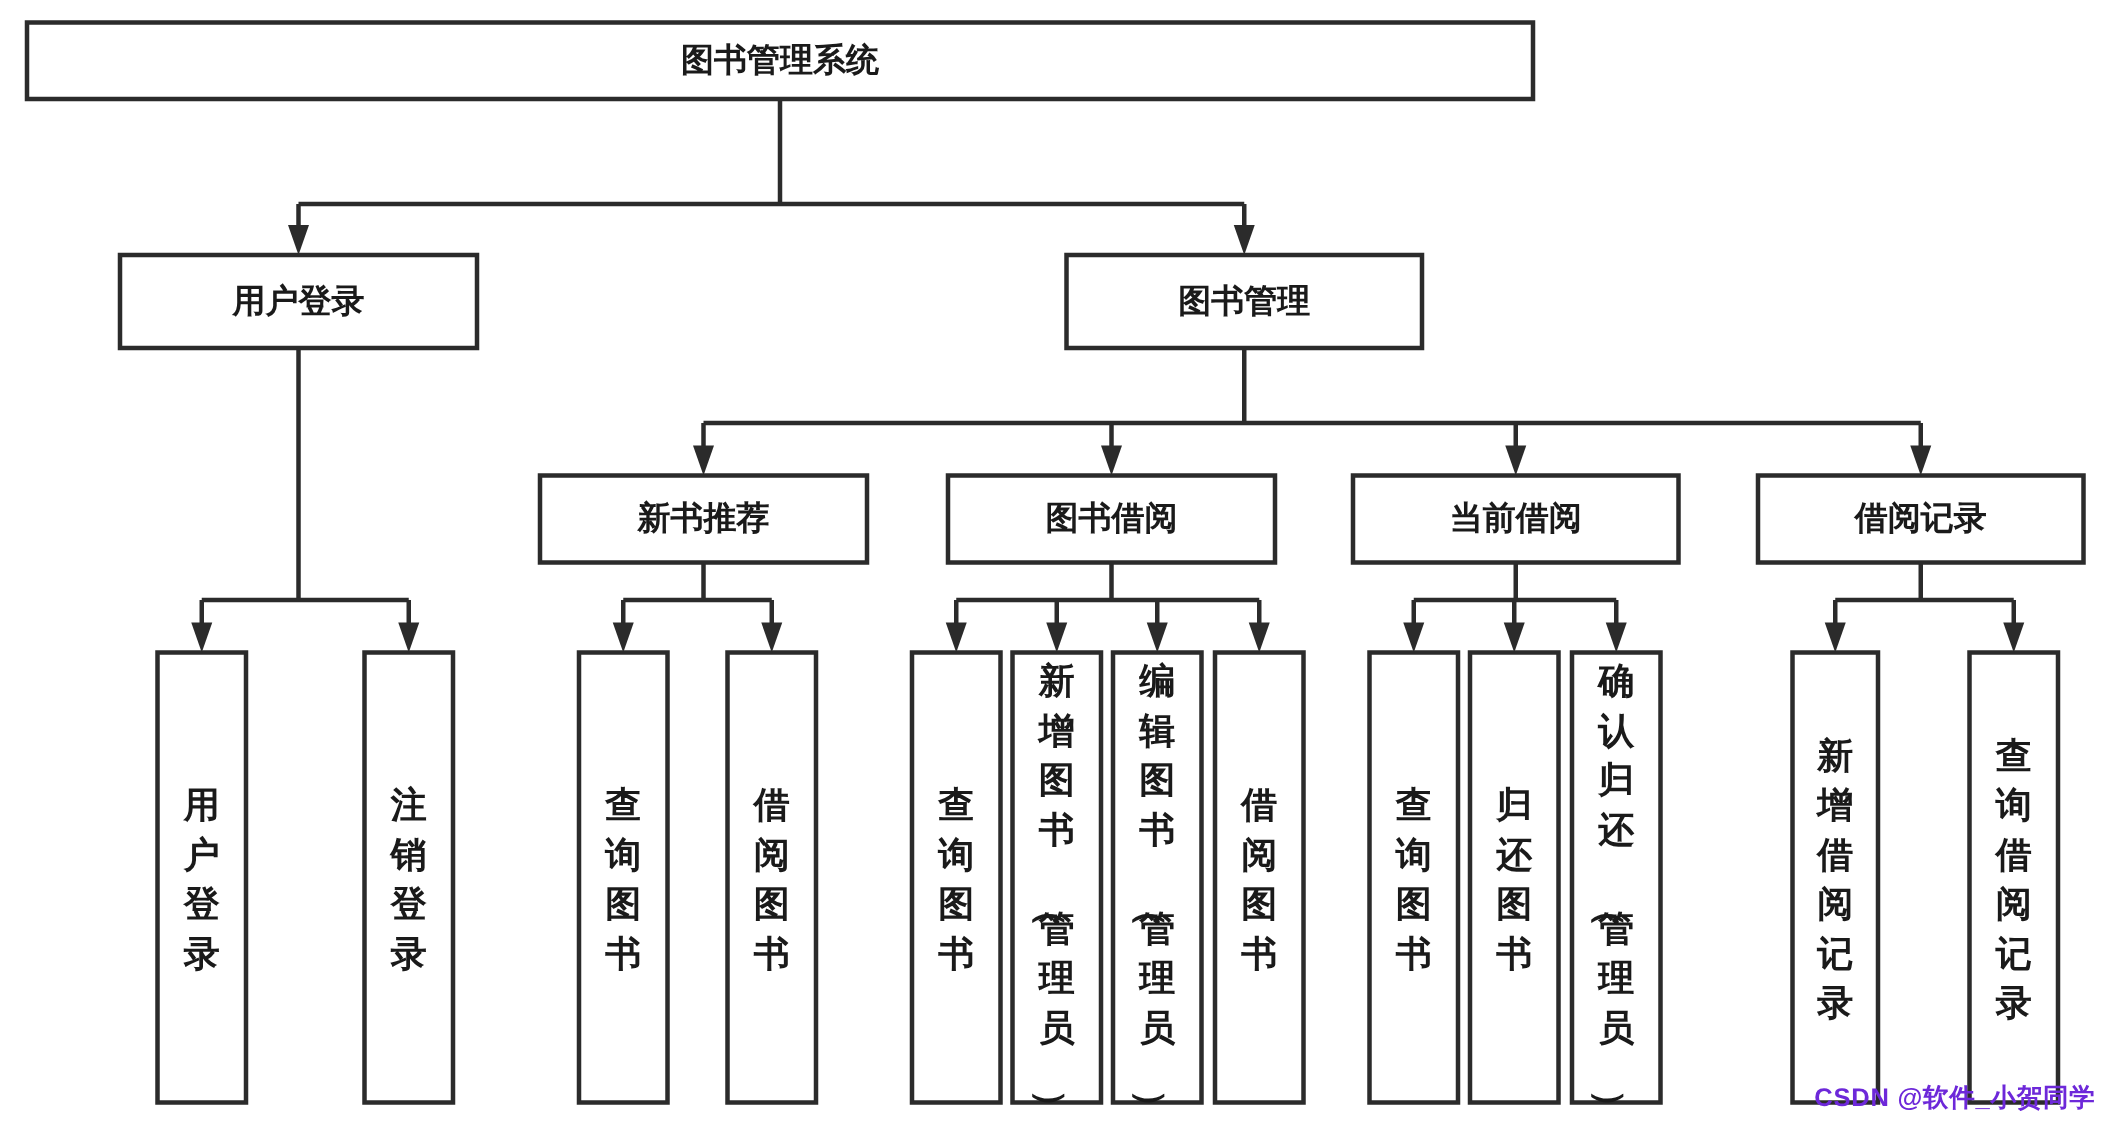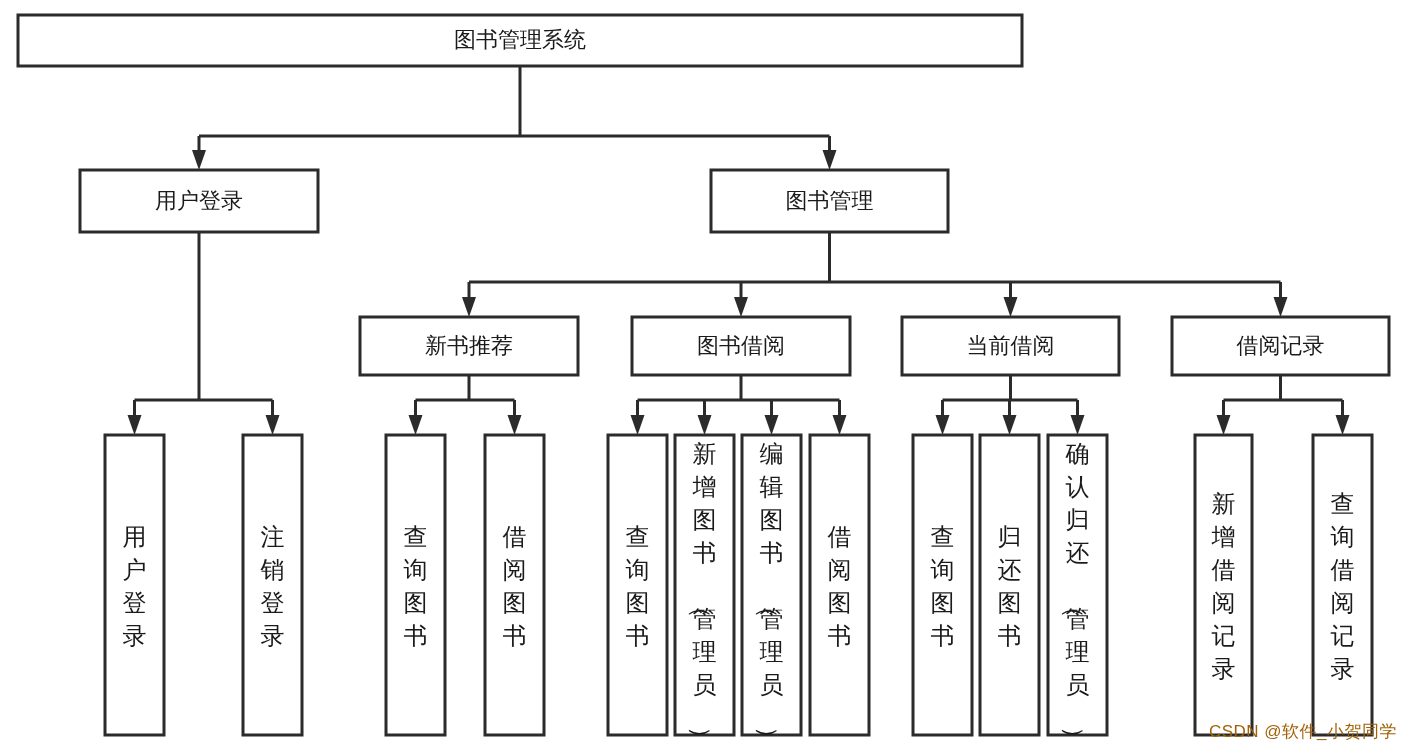--- a/index.html
+++ b/index.html
@@ -9,20 +9,21 @@
   }
   body {
     font-family: "Liberation Sans", "DejaVu Sans", sans-serif;
   }
   #diagram-root {
     position: relative;
     width: 1405px;
     height: 747px;
     background: #ffffff;
     overflow: hidden;
+    font-weight: bold;
   }
   svg#flowchart {
     position: absolute;
     top: 0;
     left: 0;
     width: 1405px;
     height: 747px;
   }
   .node-rect {
     fill: #ffffff;
@@ -50,21 +51,21 @@
     font-size: 24px;
     fill: #1a1a1a;
     text-anchor: middle;
   }
   .watermark {
     position: absolute;
     right: 8px;
     bottom: 4px;
     font-family: "Liberation Sans", "DejaVu Sans", sans-serif;
     font-size: 17px;
-    color: #a16207;
+    color: #6d28d9;
     letter-spacing: 0.5px;
     white-space: nowrap;
     pointer-events: none;
   }
 </style>
 </head>
 <body>
 
 <div id="diagram-root">
 

